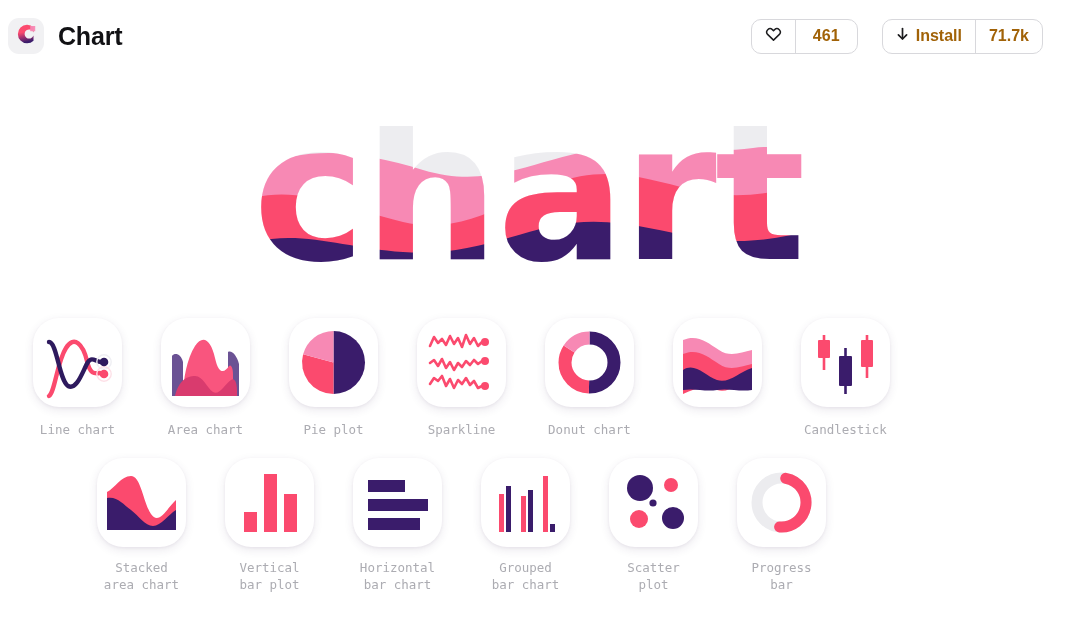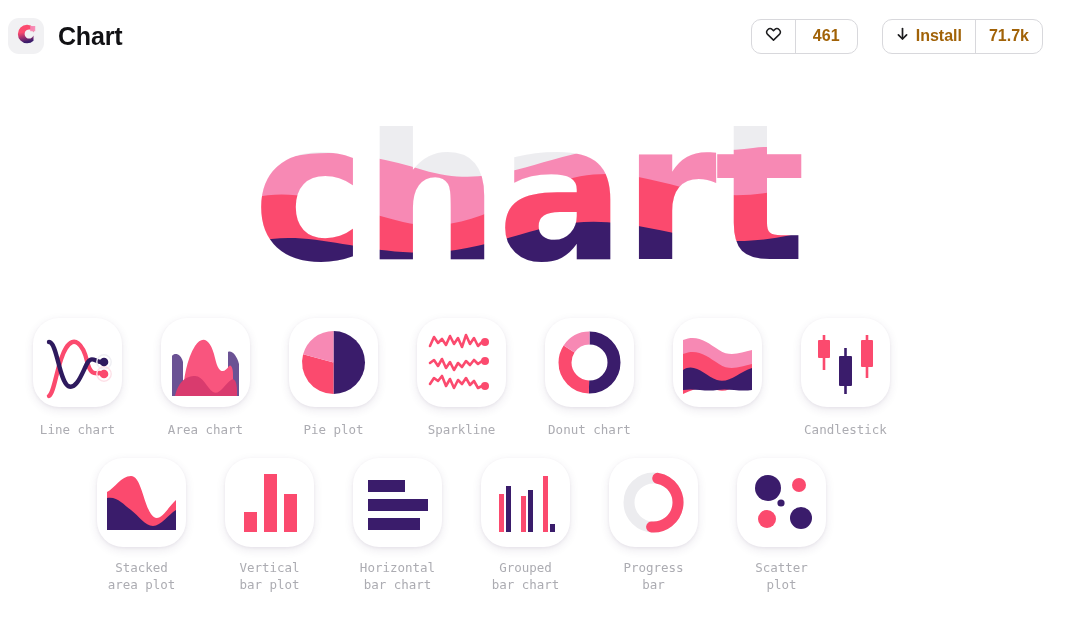--- a/index.html
+++ b/index.html
@@ -254,21 +254,21 @@
 <div class="grid row2">
 
   <div class="cell">
     <div class="card">
       <svg width="89" height="89" viewBox="0 0 89 89">
         <path d="M10,34 C18,30 24,18 34,18 C44,18 46,44 54,56 C62,68 70,50 79,42 L79,72 L10,72 Z" fill="#FB4A6E"></path>
         <path d="M10,40 C20,38 26,46 34,52 C42,58 48,68 56,68 C64,68 72,56 79,52 L79,72 L10,72 Z" fill="#3A1C6B"></path>
       </svg>
     </div>
     <div class="cap">Stacked
-area plot</div>
+area chart</div>
   </div>
 
   <div class="cell">
     <div class="card">
       <svg width="89" height="89" viewBox="0 0 89 89">
         <rect x="19" y="54" width="13" height="20" fill="#FB4A6E"></rect>
         <rect x="39" y="16" width="13" height="58" fill="#FB4A6E"></rect>
         <rect x="59" y="36" width="13" height="38" fill="#FB4A6E"></rect>
       </svg>
     </div>
@@ -299,34 +299,34 @@
         <rect x="69" y="66" width="5" height="8" fill="#3A1C6B"></rect>
       </svg>
     </div>
     <div class="cap">Grouped
 bar chart</div>
   </div>
 
   <div class="cell">
     <div class="card">
       <svg width="89" height="89" viewBox="0 0 89 89">
-        <circle cx="44.5" cy="44.5" r="24.5" fill="none" stroke="#ECECEF" stroke-width="11"></circle>
-        <circle cx="44.5" cy="44.5" r="24.5" fill="none" stroke="#FB4A6E" stroke-width="11" stroke-linecap="round" stroke-dasharray="74 80" transform="rotate(-80 44.5 44.5)"></circle>
-      </svg>
-    </div>
-    <div class="cap">Progress
-bar</div>
-  </div>
-
-  <div class="cell">
-    <div class="card">
-      <svg width="89" height="89" viewBox="0 0 89 89">
         <circle cx="31" cy="30" r="13" fill="#3A1C6B"></circle>
         <circle cx="62" cy="27" r="7" fill="#FB4A6E"></circle>
         <circle cx="44" cy="45" r="3.6" fill="#3A1C6B"></circle>
         <circle cx="30" cy="61" r="9" fill="#FB4A6E"></circle>
         <circle cx="64" cy="60" r="11" fill="#3A1C6B"></circle>
       </svg>
     </div>
     <div class="cap">Scatter
 plot</div>
   </div>
+
+  <div class="cell">
+    <div class="card">
+      <svg width="89" height="89" viewBox="0 0 89 89">
+        <circle cx="44.5" cy="44.5" r="24.5" fill="none" stroke="#ECECEF" stroke-width="11"></circle>
+        <circle cx="44.5" cy="44.5" r="24.5" fill="none" stroke="#FB4A6E" stroke-width="11" stroke-linecap="round" stroke-dasharray="74 80" transform="rotate(-80 44.5 44.5)"></circle>
+      </svg>
+    </div>
+    <div class="cap">Progress
+bar</div>
+  </div>
 </div>
 
 </body></html>

